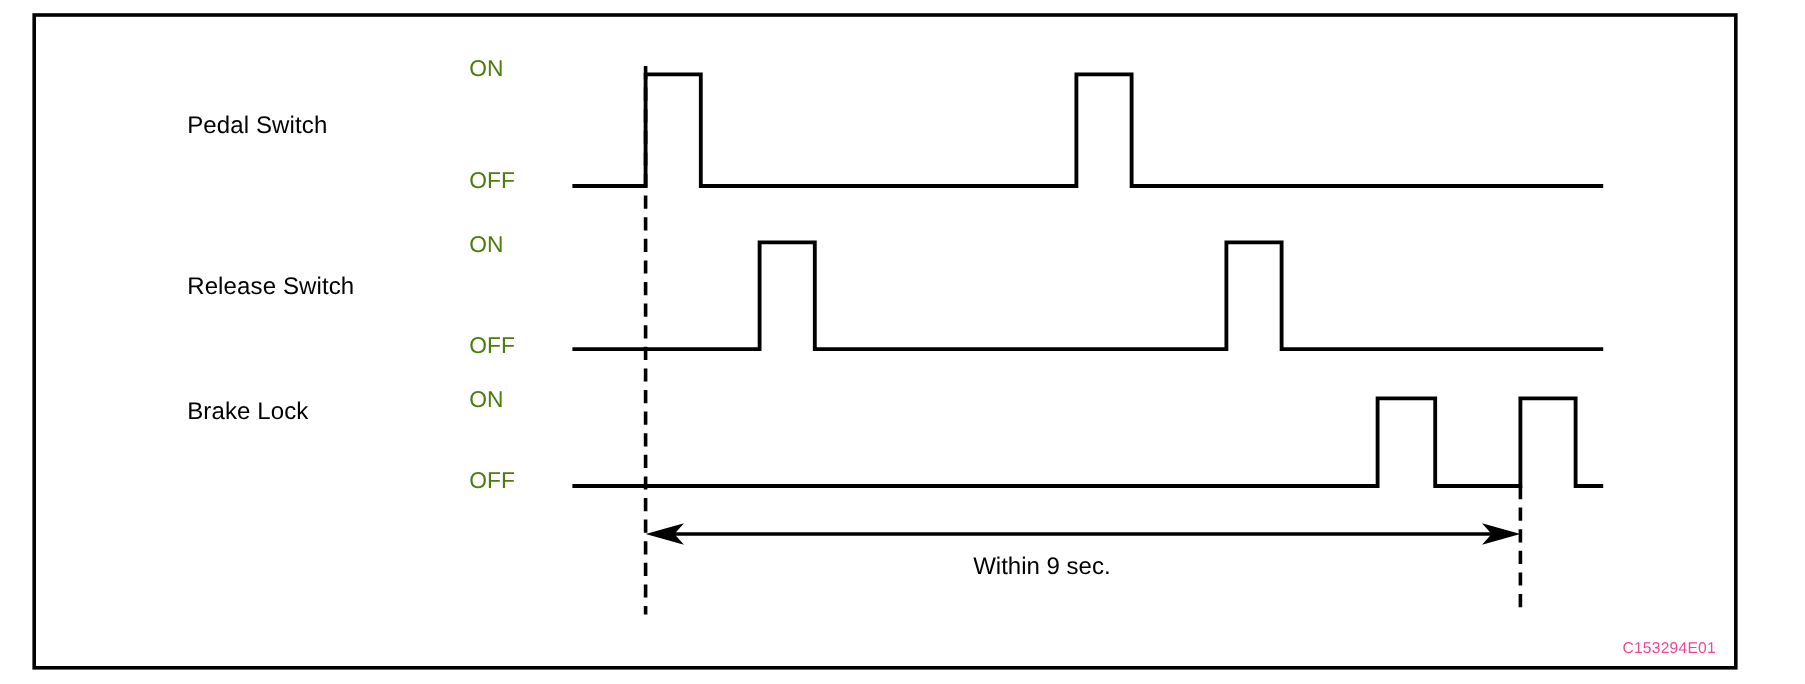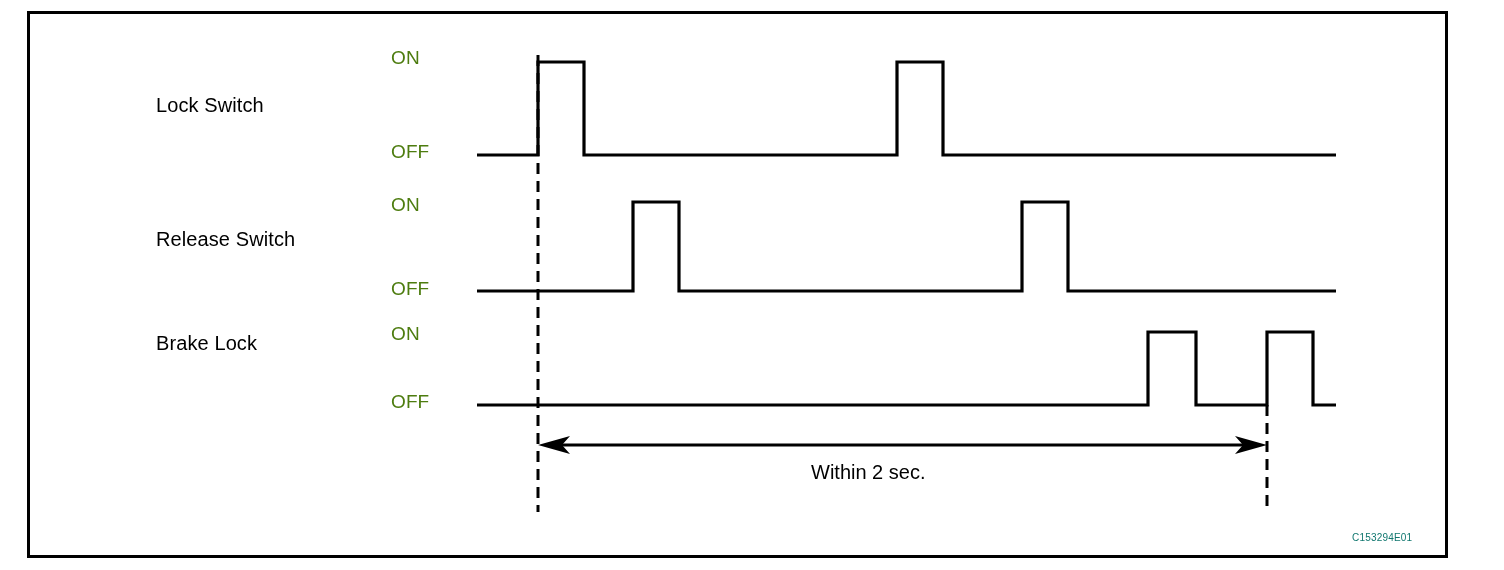--- a/index.html
+++ b/index.html
@@ -52,22 +52,22 @@
     letter-spacing: 0.1px;
   }
   .annotation-label {
     position: absolute;
     font-size: 20px;
     color: #000000;
     white-space: nowrap;
   }
   .code-label {
     position: absolute;
-    font-size: 10px;
-    color: #0f766e;
+    font-size: 13px;
+    color: #ec4899;
     white-space: nowrap;
     letter-spacing: 0.2px;
   }
 </style>
 </head>
 <body>
 
 <div id="page">
 
   <div id="frame"></div>
@@ -90,35 +90,35 @@
 
     <line x1="1267" y1="405" x2="1267" y2="512" stroke="#000000" stroke-width="3" stroke-dasharray="11 7"></line>
 
     <g>
       <line x1="554" y1="445" x2="1251" y2="445" stroke="#000000" stroke-width="3"></line>
       <polygon points="538,445 570,436 562,445 570,454" fill="#000000"></polygon>
       <polygon points="1267,445 1235,436 1243,445 1235,454" fill="#000000"></polygon>
     </g>
   </svg>
 
-  <div class="row-label" style="left:156px; top:94px;">Lock Switch</div>
+  <div class="row-label" style="left:156px; top:94px;">Pedal Switch</div>
 
   <div class="row-label" style="left:156px; top:228px;">Release Switch</div>
 
   <div class="row-label" style="left:156px; top:332px;">Brake Lock</div>
 
   <div class="level-label" style="left:391px; top:47px;">ON</div>
 
   <div class="level-label" style="left:391px; top:141px;">OFF</div>
 
   <div class="level-label" style="left:391px; top:194px;">ON</div>
 
   <div class="level-label" style="left:391px; top:278px;">OFF</div>
 
   <div class="level-label" style="left:391px; top:323px;">ON</div>
 
   <div class="level-label" style="left:391px; top:391px;">OFF</div>
 
-  <div class="annotation-label" style="left:811px; top:461px;">Within 2 sec.</div>
+  <div class="annotation-label" style="left:811px; top:461px;">Within 9 sec.</div>
 
   <div class="code-label" style="left:1352px; top:532px;">C153294E01</div>
 
 </div>
 
 </body></html>

